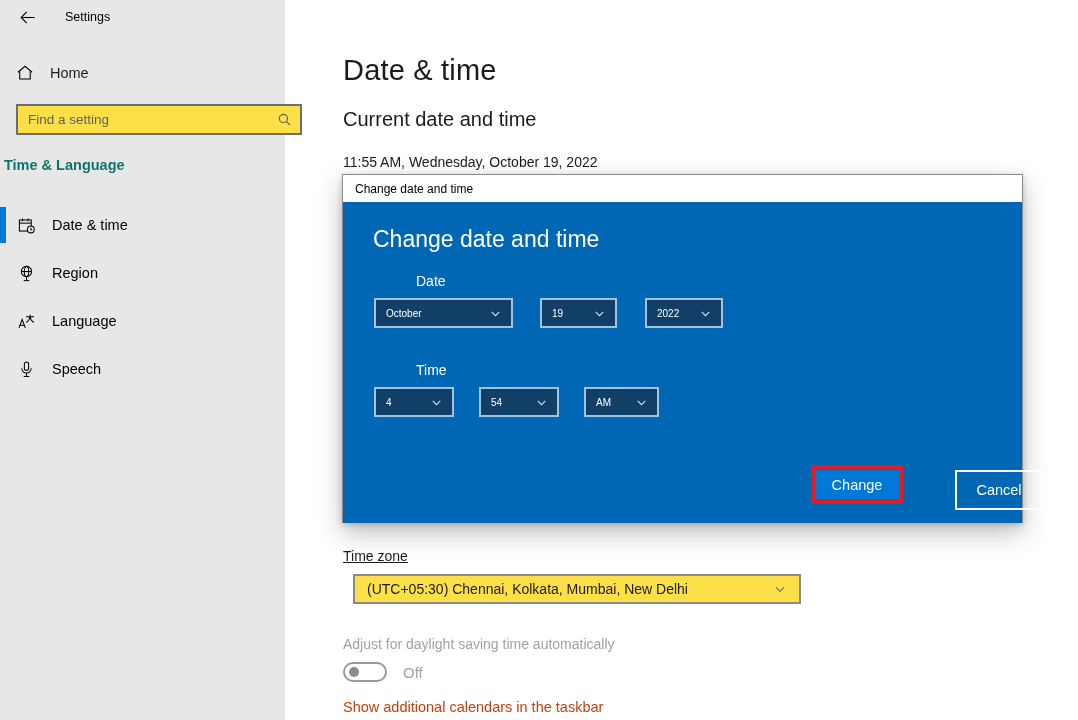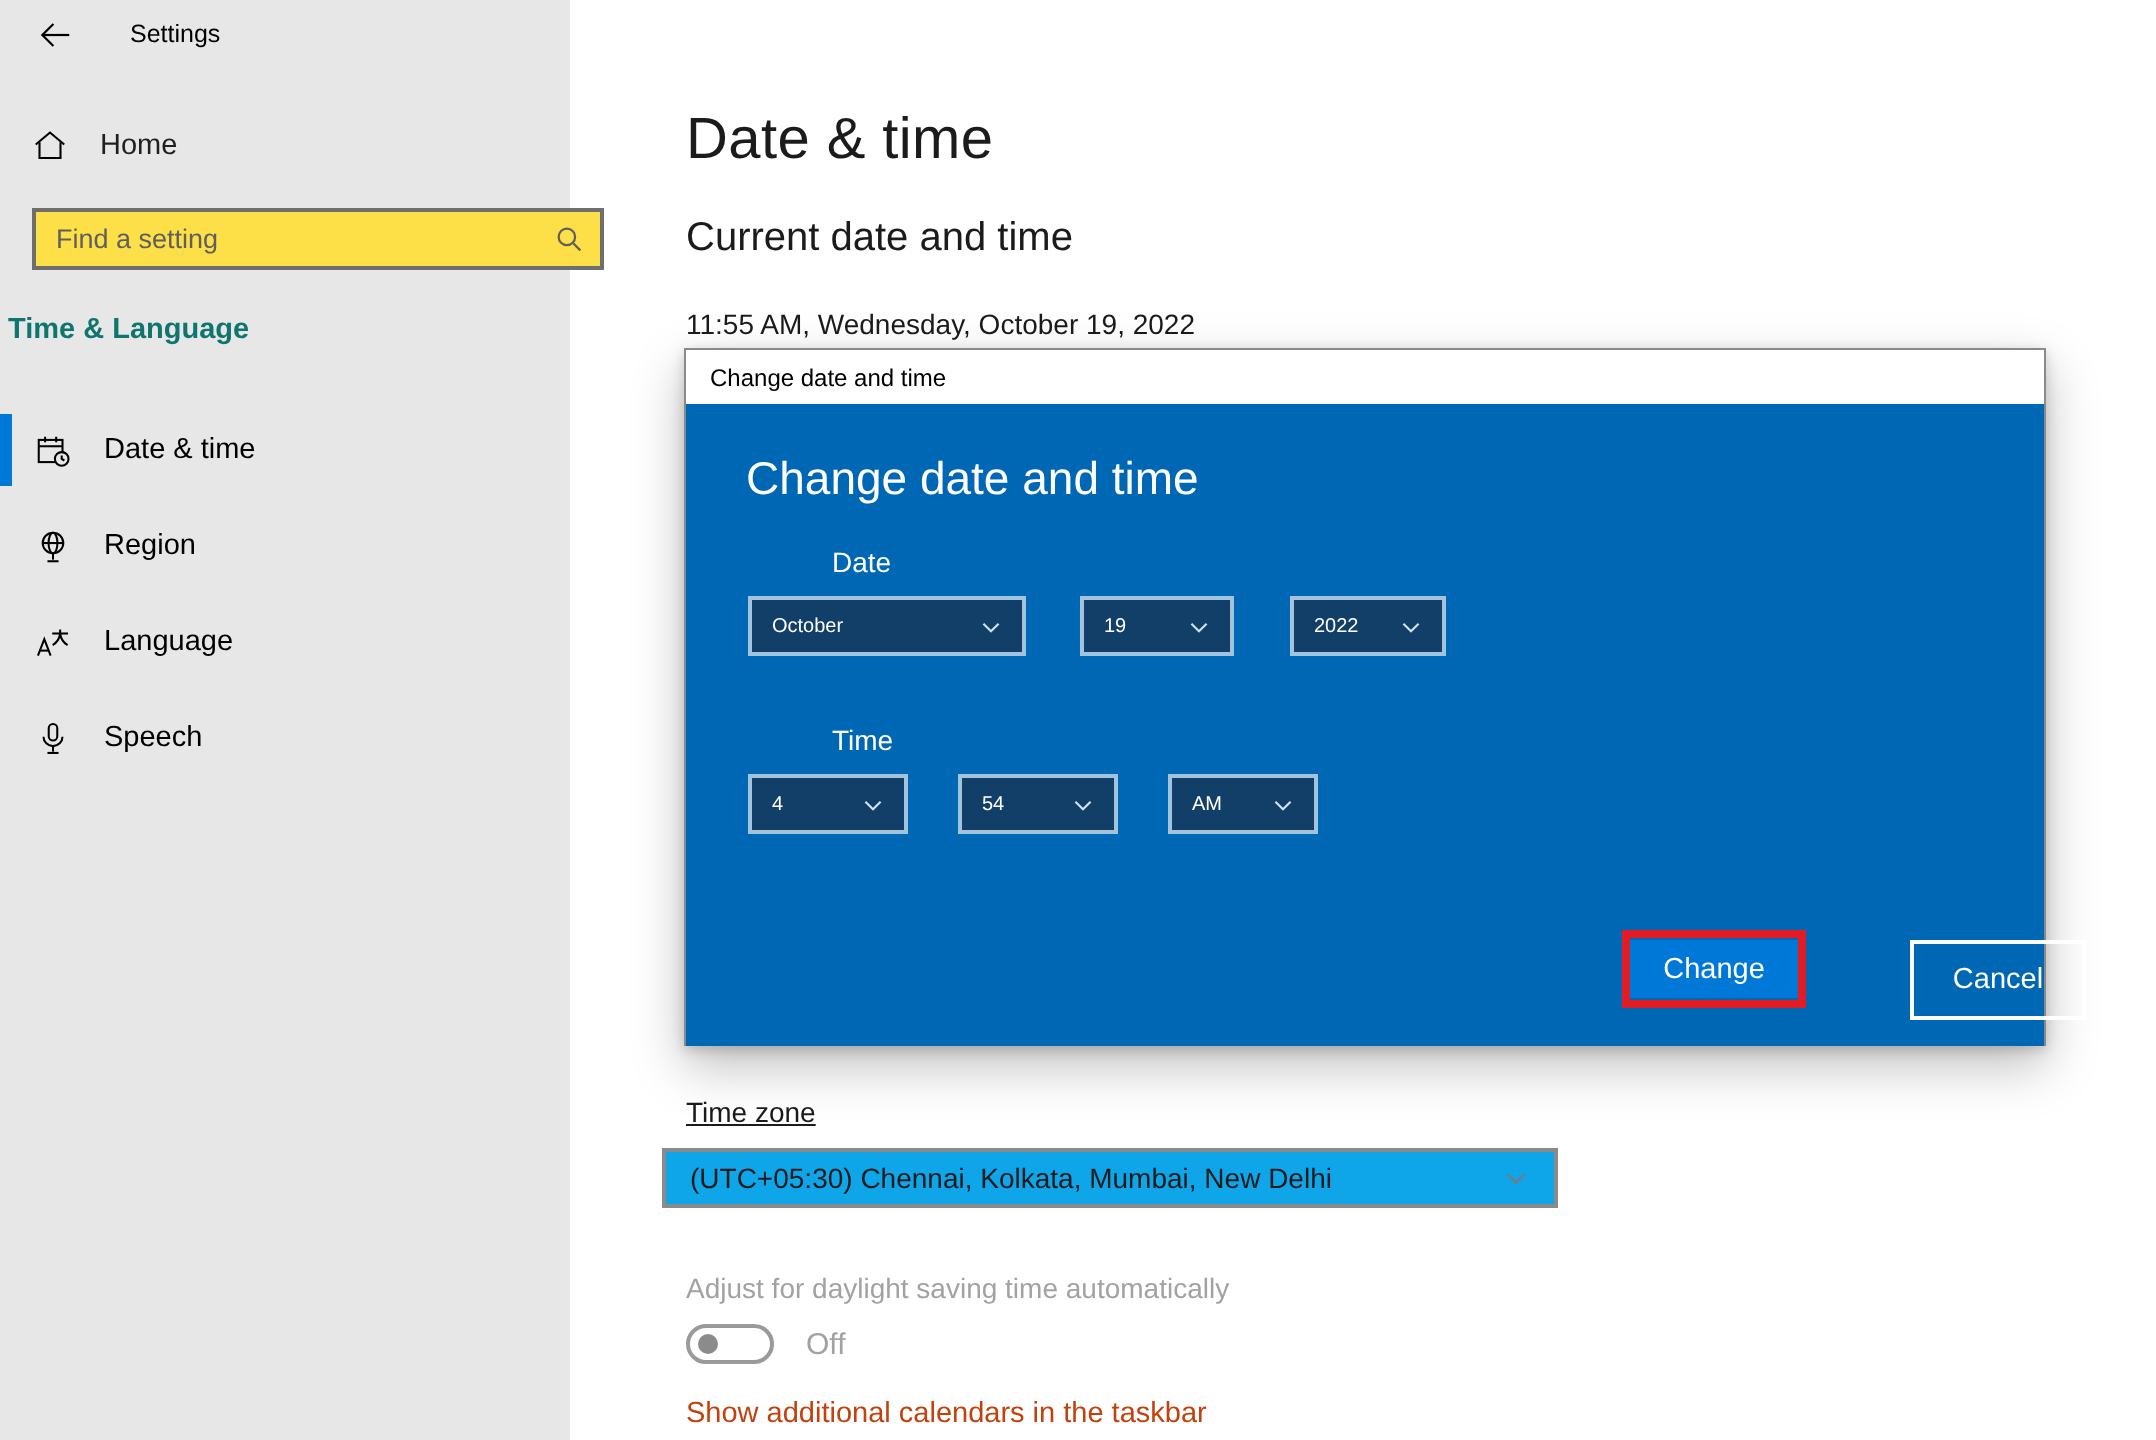--- a/index.html
+++ b/index.html
@@ -23,21 +23,21 @@
   .nav-item .accent { display:none; }
   .nav-item.selected .accent { display:block; position:absolute; left:0; top:6px; width:6px; height:36px; background:#0078d7; }
   .nav-item .ico { width:20px; height:20px; display:flex; align-items:center; justify-content:center; }
 
   
   .page-title { position:absolute; left:343px; top:54px; font-size:29px; font-weight:300; color:#1b1b1b; letter-spacing:.2px; }
   .sub-heading { position:absolute; left:343px; top:108px; font-size:20px; font-weight:400; color:#1b1b1b; }
   .current-datetime { position:absolute; left:343px; top:154px; font-size:14px; color:#1b1b1b; }
 
   .tz-label { position:absolute; left:343px; top:548px; font-size:14px; color:#1b1b1b;text-decoration:underline; }
-  .tz-select { position:absolute; left:331px; top:574px; width:448px; height:30px; background:#0ea5e9; border:2px solid #8a8a8a; display:flex; align-items:center; justify-content:space-between; padding:0 12px; cursor:pointer; }
+  .tz-select { position:absolute; left:353px; top:574px; width:448px; height:30px; background:#fde047; border:2px solid #8a8a8a; display:flex; align-items:center; justify-content:space-between; padding:0 12px; cursor:pointer; }
   .tz-select .val { font-size:14px; color:#1b1b1b; }
 
   .dst-label { position:absolute; left:343px; top:636px; font-size:14px; color:#a2a2a2; }
   .toggle { position:absolute; left:343px; top:662px; width:44px; height:20px; border:2px solid #9a9a9a; border-radius:10px; background:transparent; cursor:pointer; }
   .toggle .knob { position:absolute; left:4px; top:3px; width:10px; height:10px; border-radius:50%; background:#8b8b8b; }
   .toggle-state { position:absolute; left:403px; top:664px; font-size:15px; color:#a2a2a2; }
   .cal-heading { position:absolute; left:343px; top:699px; font-size:14.5px; color:#c2410c; }
 
   
   .dialog { position:absolute; left:342px; top:174px; width:681px; height:349px; border:1px solid #8a8a8a; background:#fff; box-shadow:0 10px 24px rgba(0,0,0,.25), 0 2px 6px rgba(0,0,0,.18); }

